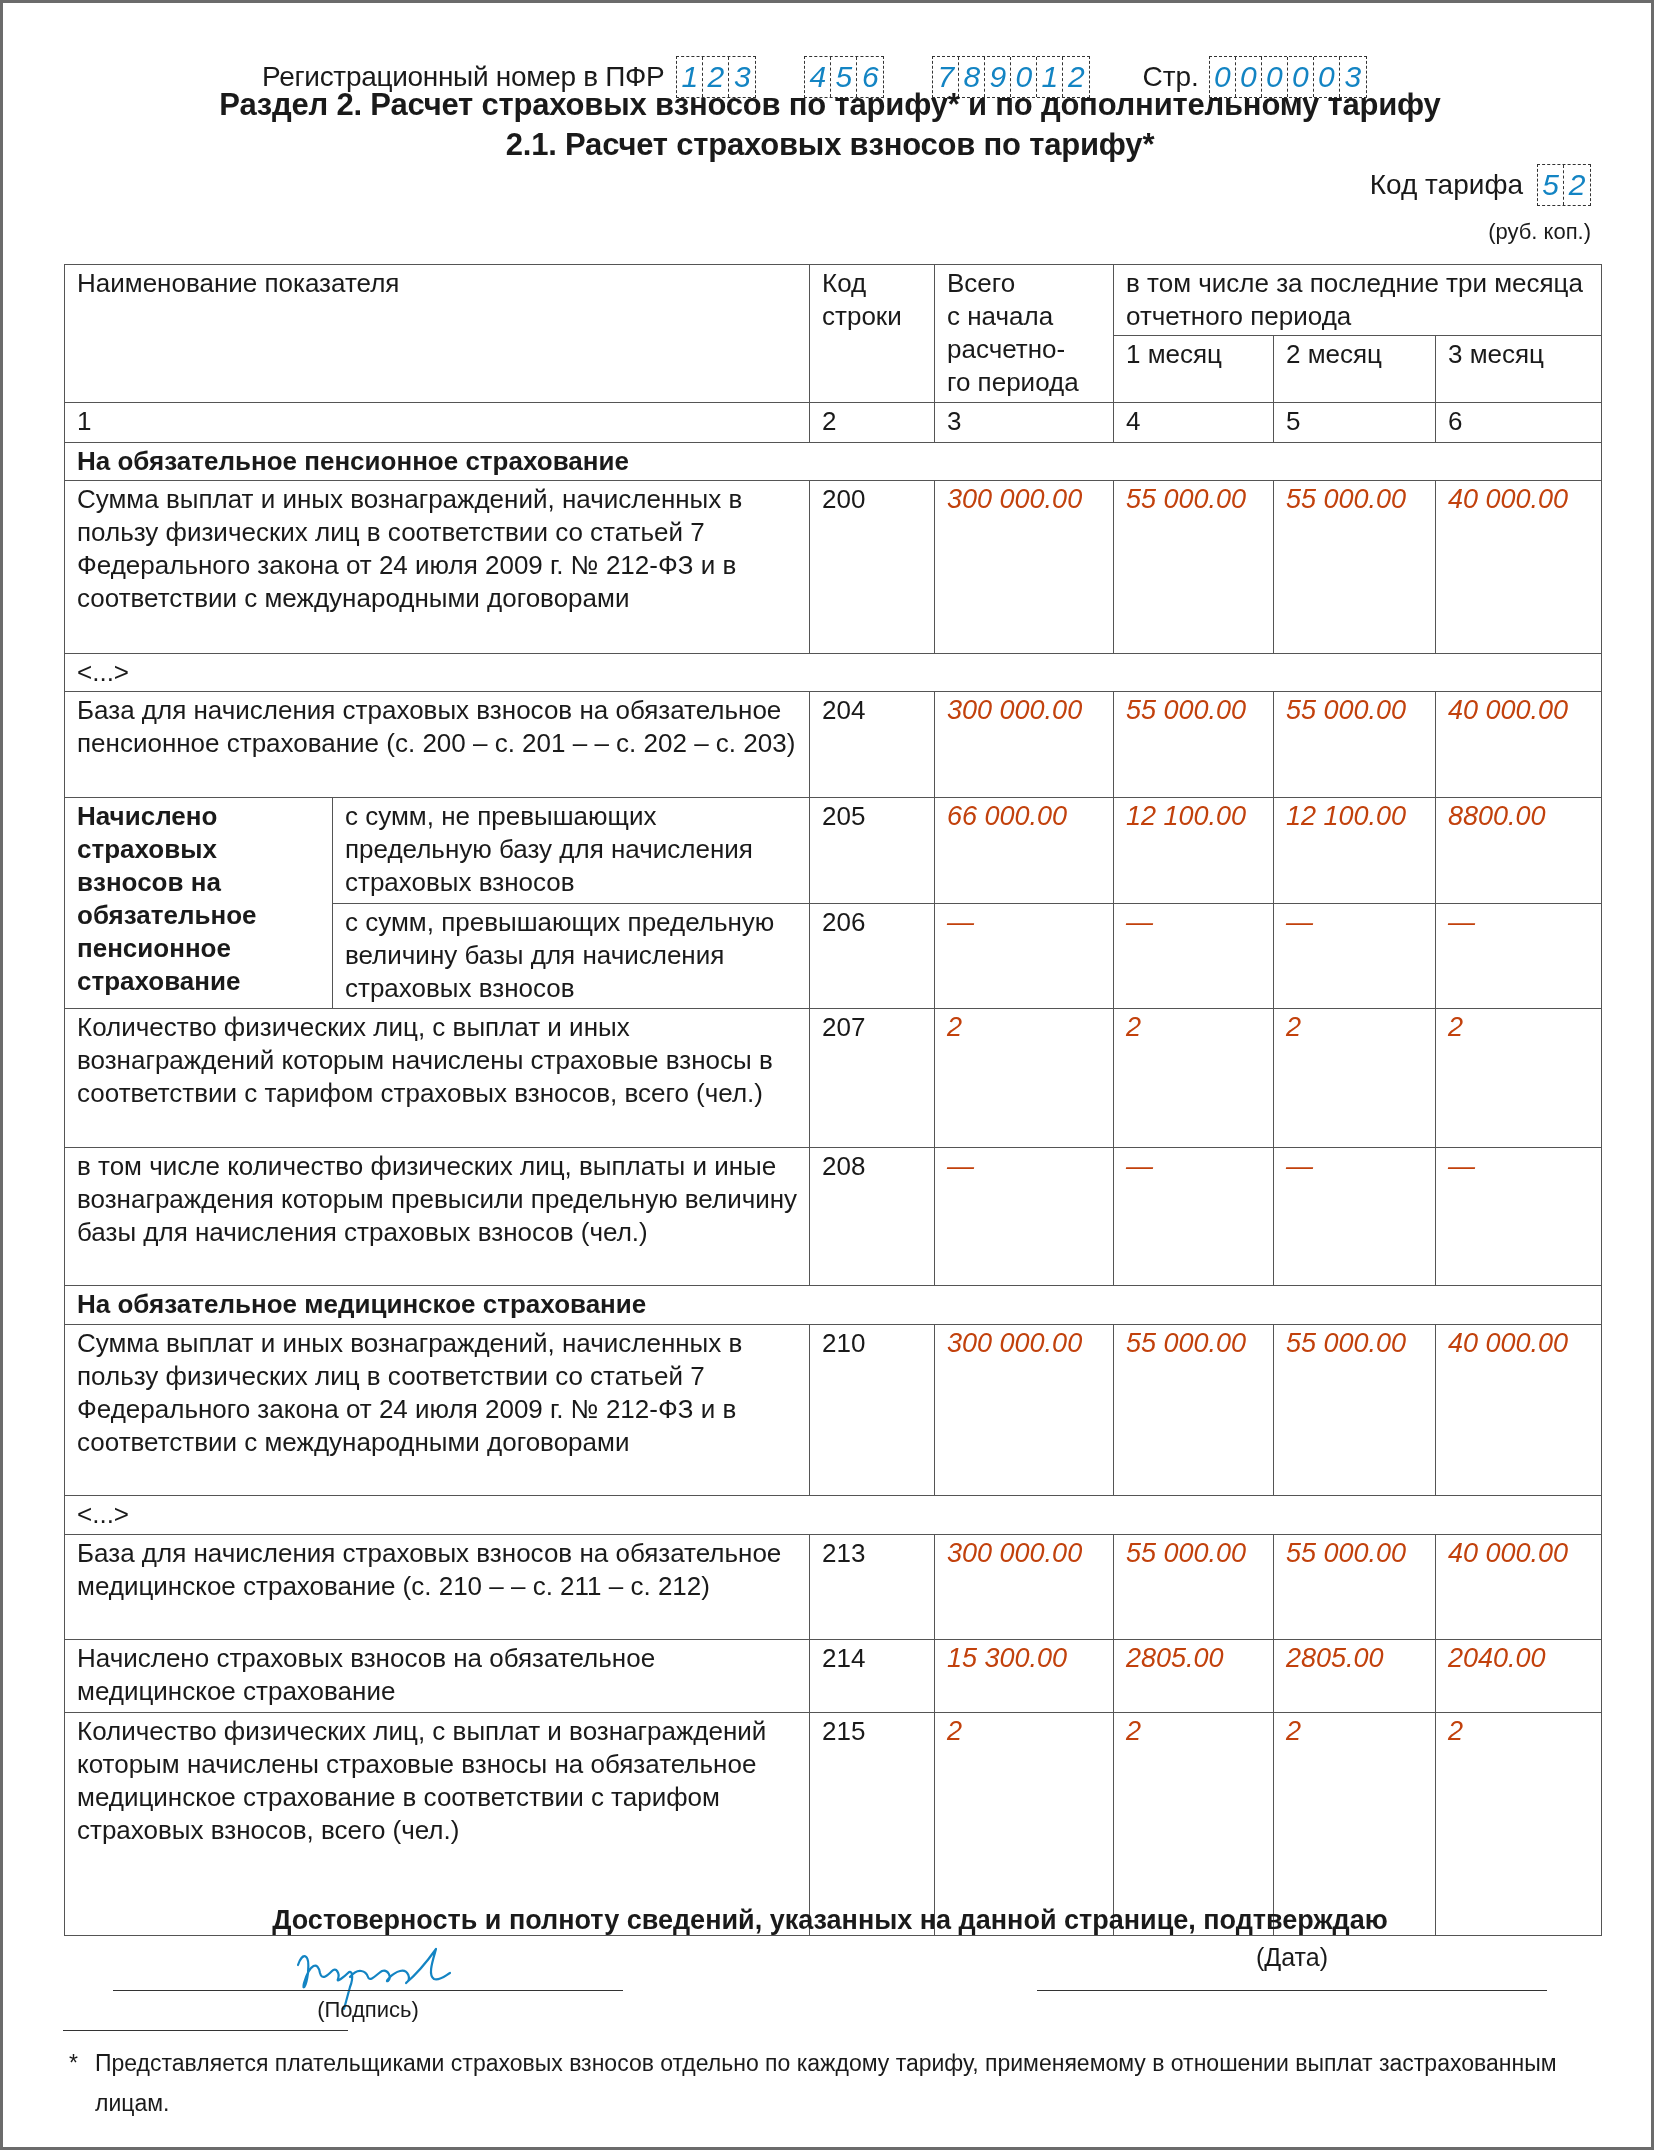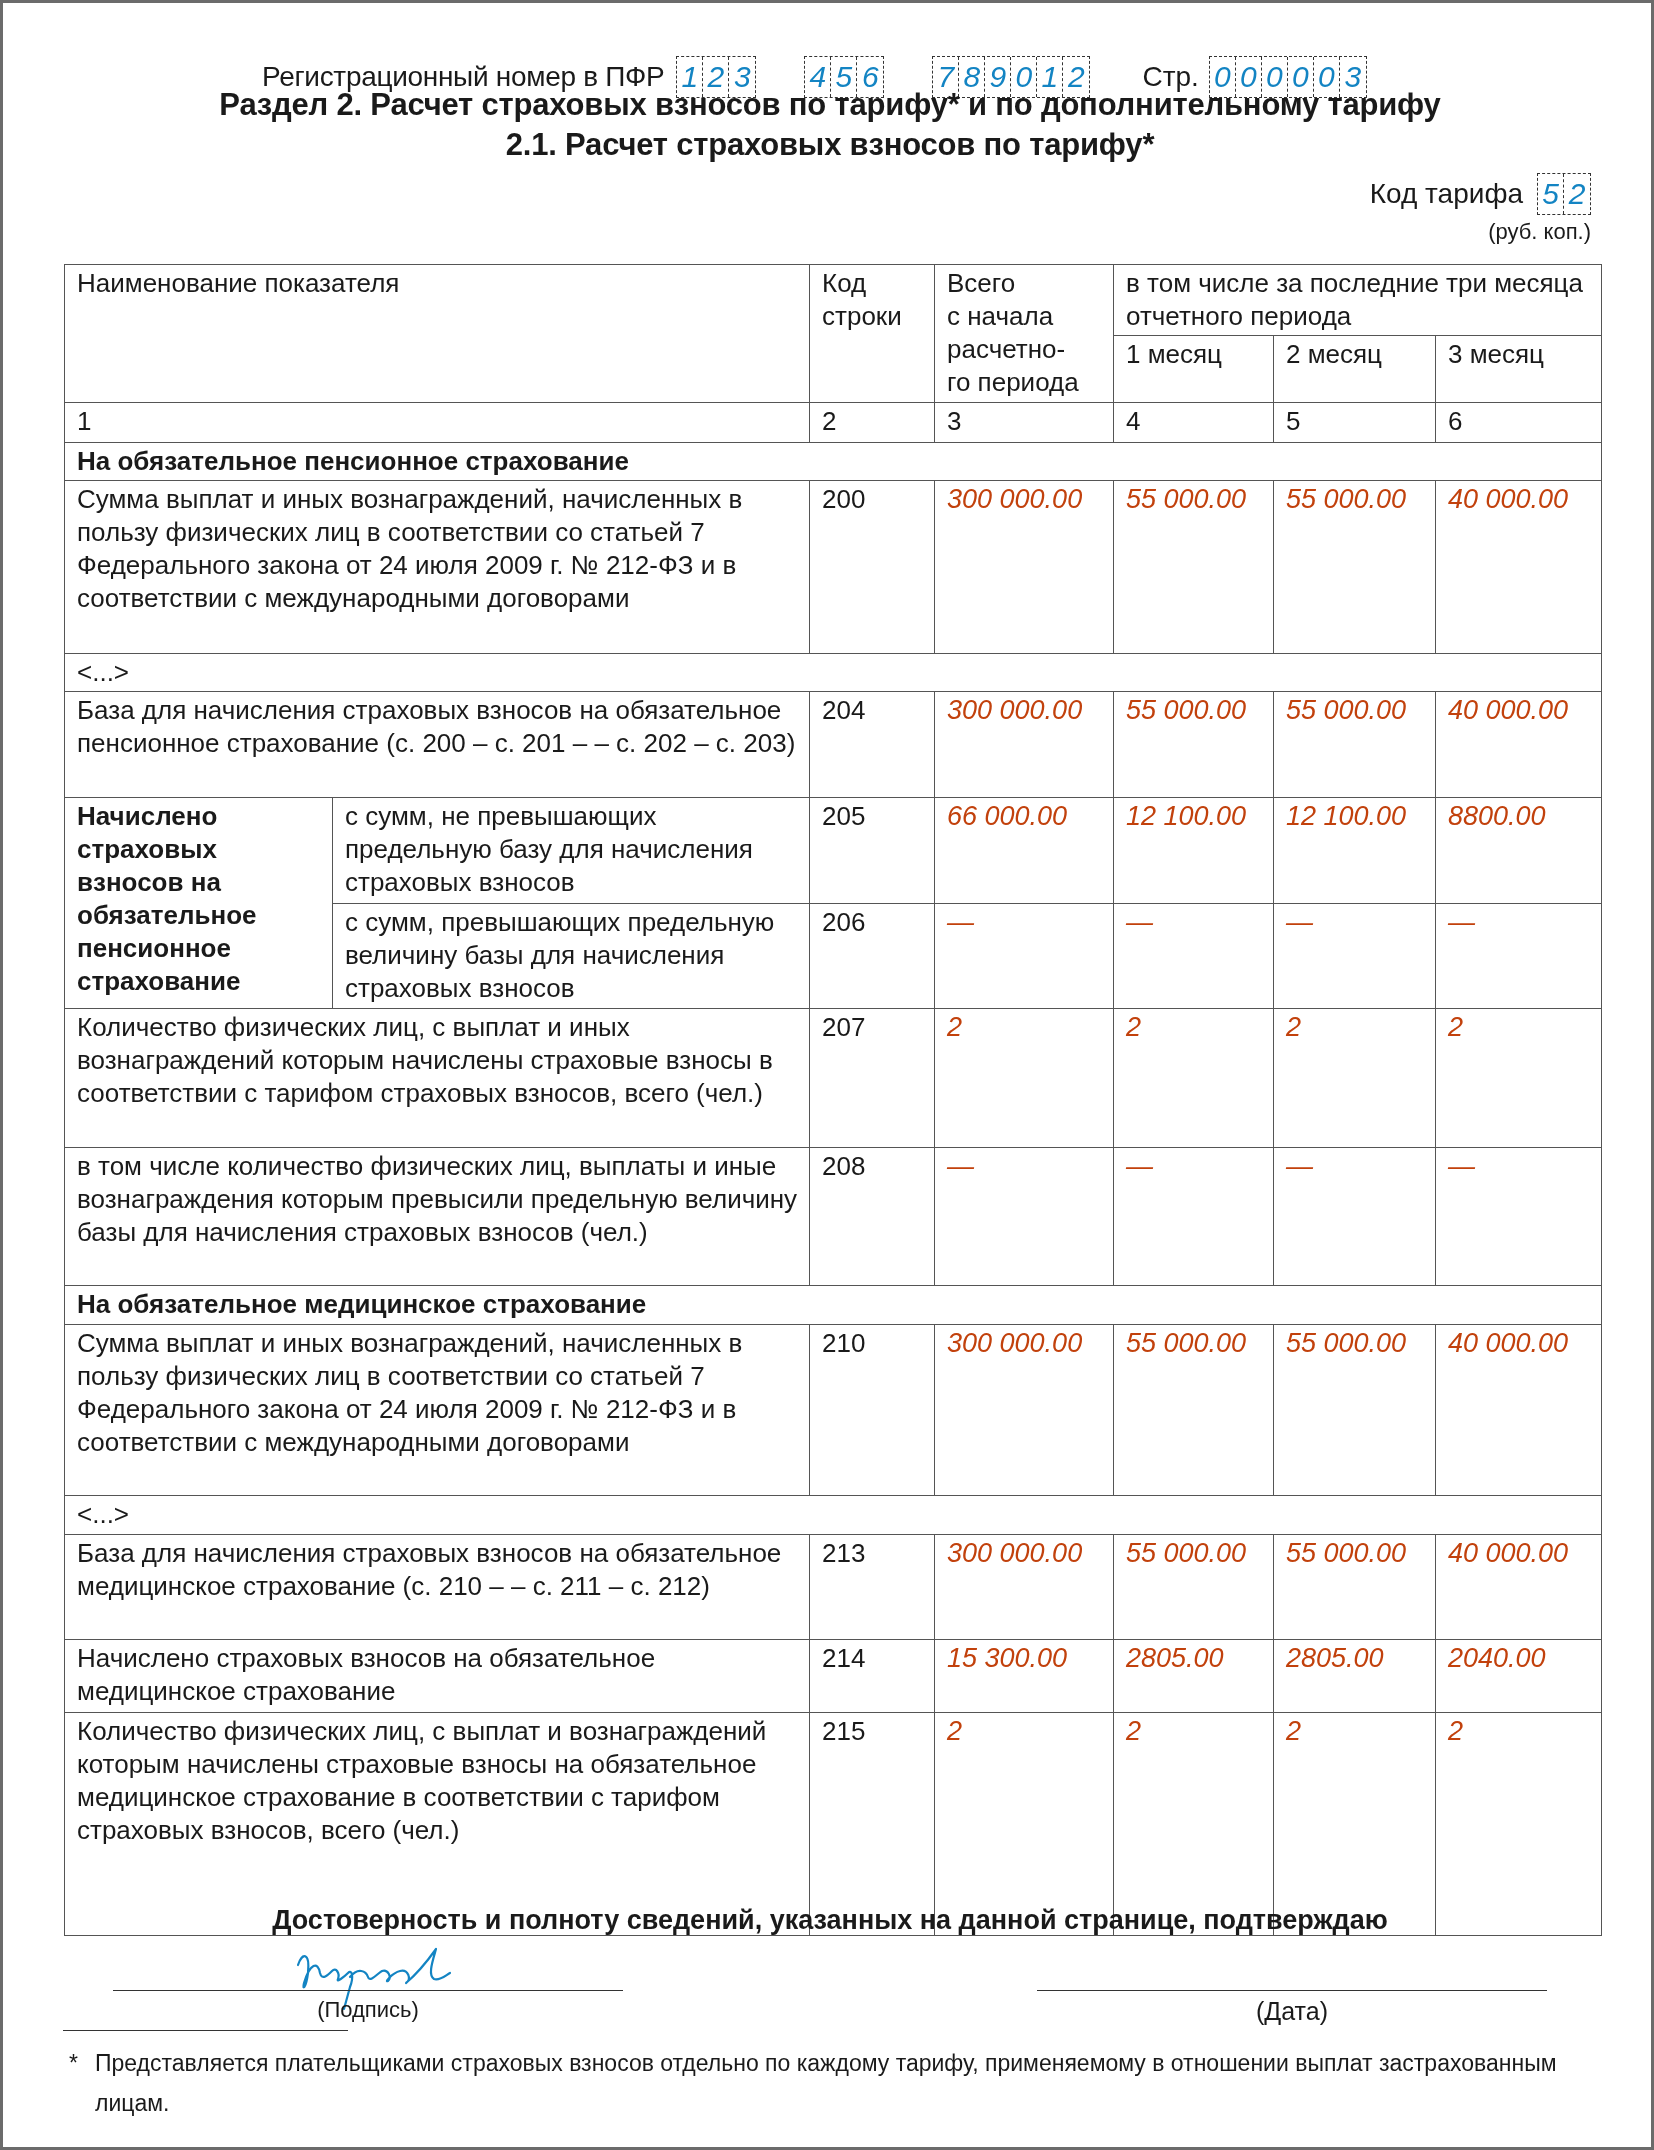--- a/index.html
+++ b/index.html
@@ -11,36 +11,36 @@
   .reg-line { position: absolute; top: 28px; left: 259px; height: 42px; display: flex; align-items: center; font-size: 28px; margin-top: 25px; }
   .reg-label { margin-right: 12px; letter-spacing: -0.3px; }
   .cells { display: flex; border: 1.5px dashed #333; height: 42px; }
   .cell { width: 26px; height: 100%; display: flex; align-items: center; justify-content: center; color: #1384c3; font-style: italic; font-size: 30px; border-right: 1.5px dashed #333; }
   .cell:last-child { border-right: none; }
   .gap { width: 48px; }
   .page-label { margin: 0 10px 0 52px; }
 
   .title1 { position: absolute; top: 84px; left: 0; width: 1654px; text-align: center; font-weight: bold; font-size: 31px; letter-spacing: -0.2px; }
   .title2 { position: absolute; top: 124px; left: 0; width: 1654px; text-align: center; font-weight: bold; font-size: 31px; letter-spacing: -0.2px; }
-  .tariff { position: absolute; top: 170px; right: 60px; display: flex; align-items: center; font-size: 28px; justify-content: space-between; }
+  .tariff { position: absolute; top: 161px; right: 60px; display: flex; align-items: center; font-size: 28px; justify-content: space-between; }
   .tariff .label { margin-right: 14px; }
   .units { position: absolute; top: 216px; right: 60px; font-size: 22px; }
 
   
   table.main { position: absolute; left: 61px; top: 261px; width: 1537px; border-collapse: collapse; table-layout: fixed; font-size: 26px; line-height: 33px; padding-left: 32px; }
   table.main td { border: 1.6px solid #555; vertical-align: top; padding: 2px 10px 0 12px; }
   .val { color: #c2410c; font-style: italic; font-size: 27px; }
   .bold { font-weight: bold; }
 
   
   .confirm { position: absolute; top: 1902px; left: 0; width: 1654px; text-align: center; font-weight: bold; font-size: 27px; }
   .sign-line { position: absolute; top: 1987px; left: 110px; width: 510px; border-top: 1.6px solid #333; }
   .date-line { position: absolute; top: 1987px; left: 1034px; width: 510px; border-top: 1.6px solid #333; }
   .sign-cap { position: absolute; top: 1994px; left: 110px; width: 510px; text-align: center; font-size: 22px; }
-  .date-cap { position: absolute; top: 1994px; left: 1034px; width: 510px; text-align: center; font-size: 25px; }
+  .date-cap { position: absolute; top: 1940px; left: 1034px; width: 510px; text-align: center; font-size: 25px; }
   .date-val { position: absolute; top: 1944px; left: 1034px; width: 510px; text-align: center; font-size: 28px; color: #1384c3; font-style: italic; }
   .signature { position: absolute; top: 1940px; left: 285px; width: 170px; height: 70px; }
   .fn-rule { position: absolute; top: 2027px; left: 60px; width: 285px; border-top: 1.6px solid #333; }
   .footnote { position: absolute; top: 2040px; left: 92px; width: 1510px; font-size: 23px; line-height: 40px; }
   .footnote .star { position: absolute; left: -26px; top: 0; }
 </style>
 </head>
 <body>
 
 <div class="page">

